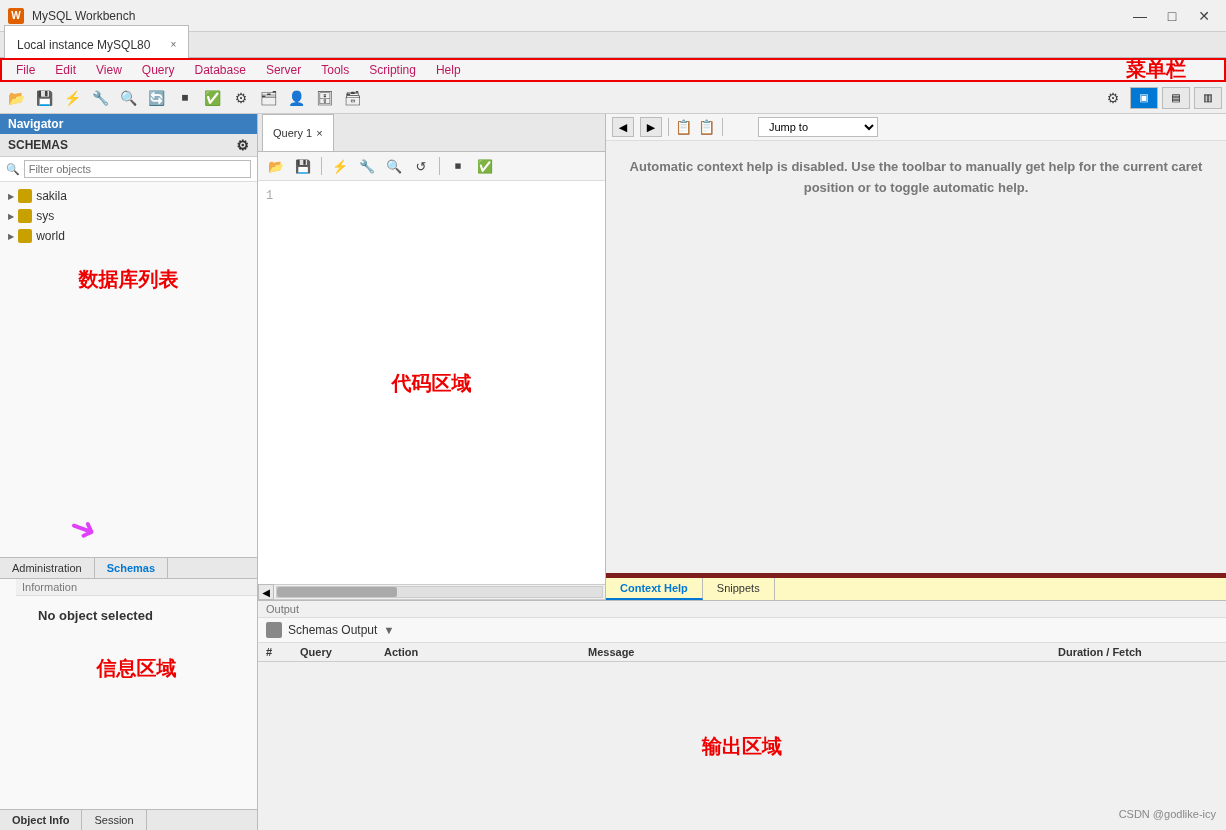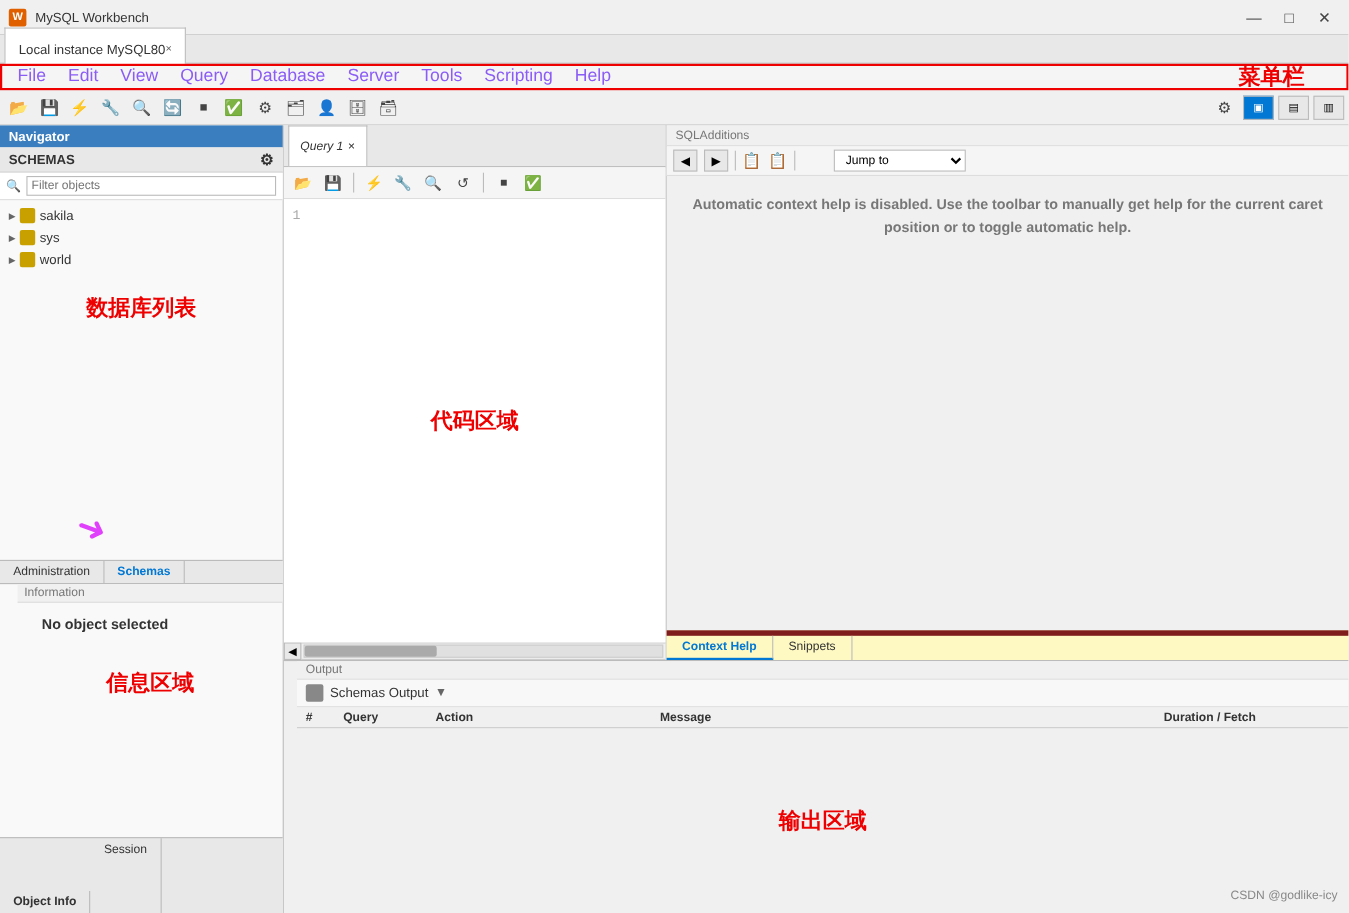--- a/index.html
+++ b/index.html
@@ -15,34 +15,34 @@
     .title-bar-title { font-size: 12px; color: #333; }
     .title-bar-controls { display: flex; gap: 4px; }
     .title-btn { width: 28px; height: 20px; border: none; background: transparent; cursor: pointer; font-size: 14px; display: flex; align-items: center; justify-content: center; color: #444; }
 
     
     .tab-bar {
       display: flex; align-items: center; background: #e8e8e8; height: 26px;
       border-bottom: 1px solid #bbb; padding-left: 4px;
     }
     .tab-item {
-      display: flex; align-items: center; gap: 0; padding: 2px 12px;
+      display: flex; align-items: center; gap: 20px; padding: 2px 12px;
       background: #d0d0d0; border: 1px solid #bbb; border-bottom: none;
       font-size: 12px; color: #333; cursor: pointer; height: 40px;
     }
     .tab-item.active { background: #fff; border-bottom: 1px solid #fff; }
     .tab-close { font-size: 10px; color: #666; cursor: pointer; }
 
     
     .menu-bar {
       display: flex; align-items: center; background: #f5f5f5; height: 24px;
       border: 2px solid #e00; padding: 0 4px;
     }
     .menu-item {
-      padding: 2px 10px; font-size: 16px; color: #8b5cf6; cursor: pointer;
+      padding: 2px 10px; font-size: 12px; color: #be185d; cursor: pointer;
     }
 
     
     .toolbar {
       display: flex; align-items: center; background: #f0f0f0; height: 32px;
       border-bottom: 1px solid #ccc; padding: 0 4px; gap: 2px;
       justify-content: space-between;
     }
     .toolbar-left { display: flex; align-items: center; gap: 2px; }
     .toolbar-btn {
@@ -119,41 +119,41 @@
       color: #e00; font-size: 20px; font-weight: bold; text-align: center; padding: 20px 8px;
     }
 
     
     .object-tabs {
       display: flex; border-top: 1px solid #bbb; background: #e8e8e8; margin-top: auto;
     }
     .object-tab {
       padding: 4px 12px; font-size: 11px; cursor: pointer; color: #333; border-right: 1px solid #bbb;
     }
-    .object-tab.active { font-weight: bold; margin-top: 48px; }
+    .object-tab.active { font-weight: bold; }
 
     
     .right-panel { flex: 1; display: flex; flex-direction: column; }
 
     
     .query-area {
       display: flex; flex: 1;
     }
 
     
     .query-editor-panel {
       flex: 1; display: flex; flex-direction: column; border-right: 1px solid #bbb;
     }
     .query-tab-bar {
       display: flex; align-items: center; background: #e8e8e8; border-bottom: 1px solid #bbb; padding-left: 4px;
     }
     .query-tab {
       display: flex; align-items: center; gap: 4px; padding: 18px 10px;
       background: #d8d8d8; border: 1px solid #bbb; border-bottom: none;
-      font-size: 11px; color: #333; cursor: pointer; height: 20px; font-style: italic;
+      font-size: 11px; color: #333; cursor: pointer; height: 20px;
     }
     .query-tab.active { background: #fff; }
     .query-toolbar {
       display: flex; align-items: center; padding: 3px 6px; background: #f5f5f5;
       border-bottom: 1px solid #ddd; gap: 3px;
     }
     .q-btn {
       width: 24px; height: 22px; border: 1px solid transparent; background: transparent;
       cursor: pointer; display: flex; align-items: center; justify-content: center; font-size: 13px; color: #444;
     }
@@ -213,21 +213,21 @@
     }
     .scroll-track {
       flex: 1; height: 12px; background: #e0e0e0; margin: 0 2px; border: 1px solid #ccc;
     }
     .scroll-thumb {
       width: 120px; height: 100%; background: #aaa; border-radius: 2px;
     }
 
     
     .output-panel {
-      flex: 1; display: flex; flex-direction: column; margin-left: 12px;
+      flex: 1; display: flex; flex-direction: column;
     }
     .output-header {
       font-size: 11px; color: #777; padding: 2px 8px; background: #f0f0f0;
       border-bottom: 1px solid #ddd;
     }
     .output-toolbar {
       display: flex; align-items: center; padding: 4px 8px; gap: 6px;
       background: #f8f8f8; border-bottom: 1px solid #ddd;
     }
     .output-icon { width: 16px; height: 16px; background: #888; border-radius: 2px; }
@@ -416,21 +416,20 @@
 
         <div class="scroll-area">
           <div class="scroll-left-btn">◀</div>
           <div class="scroll-track">
             <div class="scroll-thumb"></div>
           </div>
         </div>
       </div>
 
       <div class="sql-additions-panel">
-        <div class="sql-header">SQLAdditions</div>
         <div class="sql-toolbar">
           <button class="sql-nav-btn">◀</button>
           <button class="sql-nav-btn">▶</button>
           <div class="sql-nav-divider"></div>
           <span style="font-size:14px;">📋</span>
           <span style="font-size:14px;">📋</span>
           <div class="sql-nav-divider"></div>
           <div class="jump-to-select">
             <select class="jump-select">
               <option>Jump to</option>

